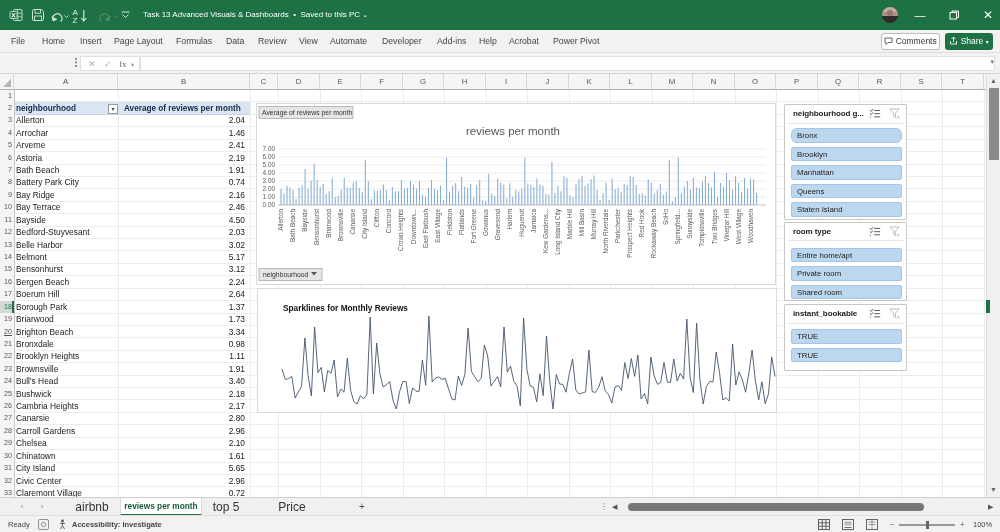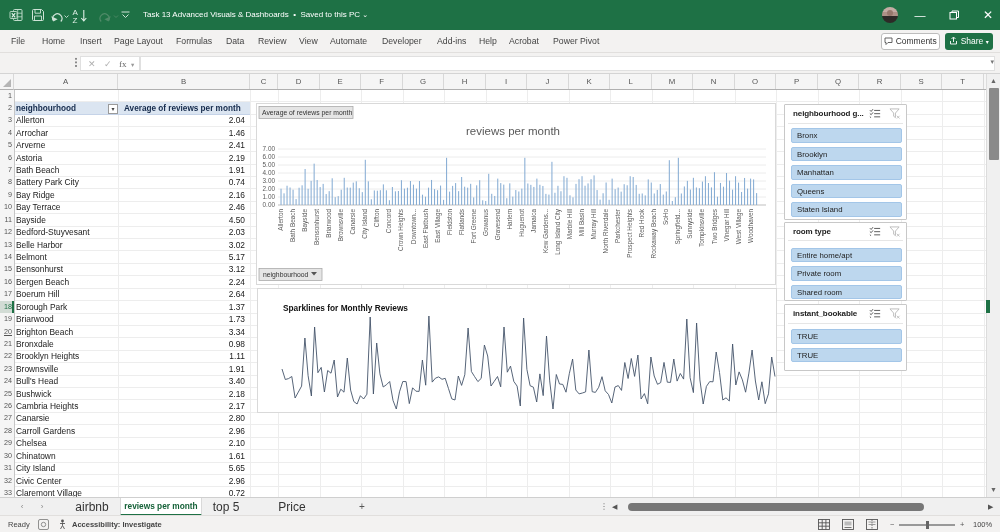--- a/index.html
+++ b/index.html
@@ -546,21 +546,21 @@
             <path d="M1 6 l1.5 1.5 l2.2 -2.7"></path>
             <line x1="6" y1="6.3" x2="13" y2="6.3"></line>
             <line x1="6" y1="10" x2="13" y2="10"></line>
             <path d="M1 9.7 l1.5 1.5"></path>
           </g>
         </svg>
   <svg class="sic" style="left:104px;" width="12" height="11" viewBox="0 0 13 12">
           <path d="M1 1 h10 l-4 4.5 v5 l-2 -1.5 v-3.5 z" fill="none" stroke="#b9b9b9" stroke-width="1"></path>
           <path d="M8.5 8.5 l3 3 M11.5 8.5 l-3 3" stroke="#b9b9b9" stroke-width="0.9"></path>
         </svg>
-  <div class="sitem" style="top:23px;">Bronx</div>
+  <div class="sitem" style="top:23px;border-radius:6px;">Bronx</div>
   <div class="sitem" style="top:41.5px;">Brooklyn</div>
   <div class="sitem" style="top:60px;">Manhattan</div>
   <div class="sitem" style="top:78.5px;">Queens</div>
   <div class="sitem" style="top:97px;">Staten Island</div>
 </div>
 <div class="slicer" style="top:148px;height:79px;">
   <div class="shead">room type</div>
         <div style="position:absolute;left:3px;right:3px;top:16.5px;height:1px;background:#e6e6e6;"></div>
   <svg class="sic" style="left:84px;" width="12" height="10" viewBox="0 0 14 11">
           <g stroke="#444" stroke-width="1" fill="none">

